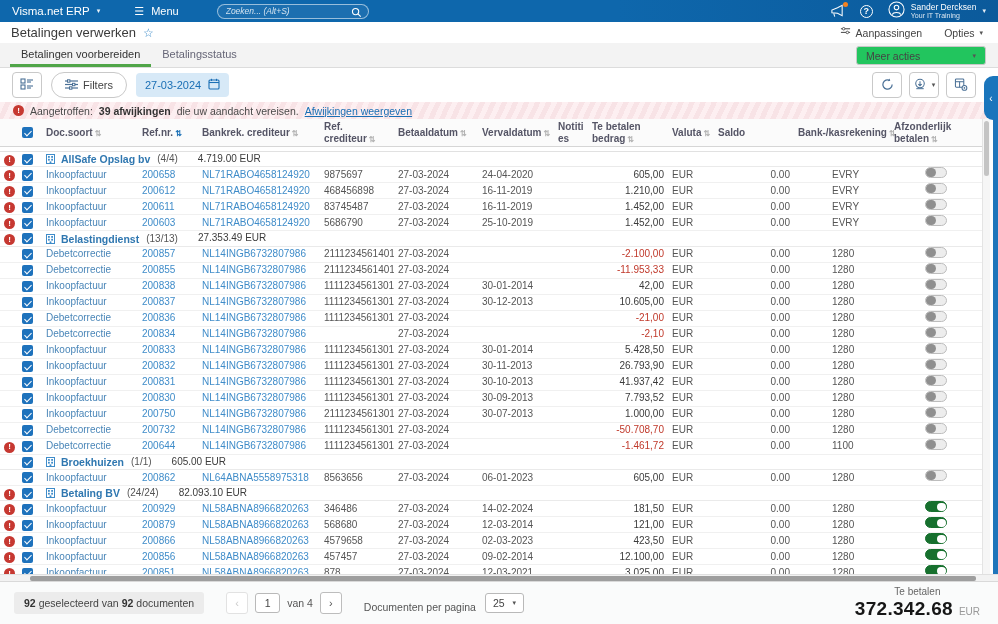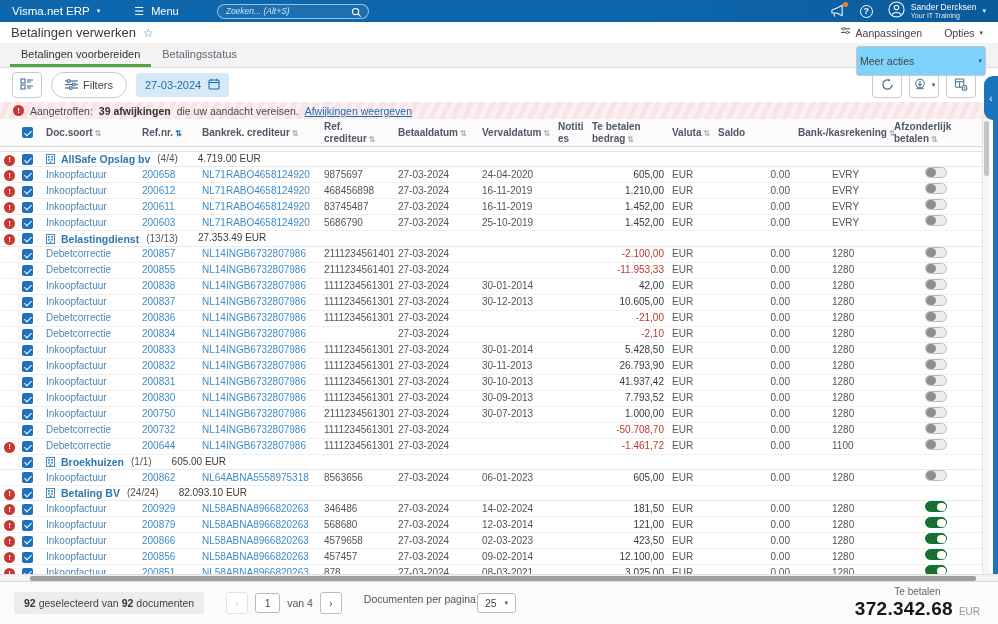--- a/index.html
+++ b/index.html
@@ -34,23 +34,23 @@
   .page-title { font-size:13px; color:#3a3a3a; }
   .star { color:#3f8cc9; font-size:12px; margin-left:7px; }
   .crumb-actions { margin-left:auto; display:flex; gap:22px; align-items:center; font-size:10.5px; color:#444; padding-right:4px; }
   .action { display:flex; gap:5px; align-items:center; cursor:pointer; }
   .chev-xs { font-size:7px; color:#555; }
 
   
   .tabs-row { height:25px; background:#f3f3f3; border-bottom:1px solid #dcdcdc; display:flex; padding:0 10px; position:relative; }
   .tab { display:flex; align-items:center; padding:0 11px; font-size:11px; color:#667; border-bottom:3px solid transparent; cursor:pointer; }
   .tab.active { color:#333; font-weight:normal; border-bottom-color:#50a548; }
-  .more-actions { position:absolute; right:12px; top:3px; height:30px; width:130px;
-                  display:flex; align-items:center; justify-content:space-between; padding:0 3px;
-                  background:#7dd3fc; border:1px solid #c8c8c8; border-radius:3px; font-size:10.5px; color:#444; cursor:pointer; }
+  .more-actions { position:absolute; right:12px; top:3px; height:19px; width:130px;
+                  display:flex; align-items:center; justify-content:space-between; padding:0 9px;
+                  background:#22c55e; border:1px solid #c8c8c8; border-radius:3px; font-size:10.5px; color:#444; cursor:pointer; }
 
   
   .toolbar { height:34px; display:flex; align-items:center; gap:9px; padding:0 12px; background:#fff; }
   .tbtn { height:26px; min-width:30px; border:1px solid #c9c9c9; border-radius:4px; background:#fff;
           display:flex; align-items:center; justify-content:center; gap:5px; color:#4a7096; cursor:pointer; font-size:11px; }
   .filters-btn { border-radius:14px; padding:0 13px; color:#444; }
   .date-chip { height:24px; background:#d7e9f7; border-radius:4px; padding:0 9px;
                display:flex; align-items:center; gap:7px; color:#1a6fb5; font-size:11px; cursor:pointer; }
   .toolbar-right { margin-left:auto; display:flex; gap:7px; padding-right:10px; }
 
@@ -104,21 +104,21 @@
   
   .footer { height:43px; background:#fafbfb; border-top:1px solid #d9d9d9; display:flex; align-items:center; padding:0 14px; gap:22px; }
   .sel-badge { background:#ececec; border-radius:3px; padding:5px 10px; font-size:10.5px; color:#444; display:flex; gap:3px; }
   .sel-badge b { color:#333; }
   .pager { display:flex; align-items:center; gap:7px; }
   .pbtn { width:22px; height:22px; border:1px solid #bdbdbd; border-radius:3px; background:#fff; display:flex;
           align-items:center; justify-content:center; color:#555; font-size:11px; cursor:pointer; }
   .pbtn.disabled { color:#ccc; border-color:#e2e2e2; }
   .pinput { width:25px; height:20px; border:1px solid #b9b9b9; border-radius:3px; text-align:center; font-size:10.5px; color:#444; font-family:inherit; }
   .pof { font-size:10.5px; color:#555; }
-  .perpage { display:flex; align-items:flex-start; gap:1px; font-size:10.5px; color:#555; }
+  .perpage { display:flex; align-items:flex-end; gap:9px; font-size:10.5px; color:#555; }
   .pselect { height:20px; border:1px solid #b9b9b9; border-radius:3px; background:#fff; padding:0 7px;
              display:flex; align-items:center; gap:8px; font-size:10.5px; color:#444; cursor:pointer; }
   .foot-right { margin-left:auto; display:flex; align-items:center; gap:34px; padding-right:4px; }
   .total-block { text-align:center; }
   .total-label { font-size:10px; color:#666; margin-bottom:1px; }
   .total-amount { font-size:19px; font-weight:bold; color:#161616; letter-spacing:.3px; }
   .total-cur { font-size:10px; color:#999; margin-left:6px; font-weight:normal; }
   .confirm-block { display:flex; flex-direction:column; align-items:center; gap:4px; }
   .notice { font-size:8.5px; color:#888; }
   .confirm-btn { padding:5px 28px; font-size:11px; color:#9a9a9a; background:#fdfdfd; border:1px solid #cfcfcf; border-radius:3px; cursor:pointer; font-family:inherit; }
@@ -732,21 +732,21 @@
             <td class="c-tog"><span class="toggle on"><span class="knob"></span></span></td>
           </tr>
           <tr class="drow">
             <td><span class="alert-ic">!</span></td>
             <td><span class="cb"></span></td>
             <td class="c-doc">Inkoopfactuur</td>
             <td class="c-link">200851</td>
             <td class="c-link">NL58ABNA8966820263</td>
             <td>878</td>
             <td>27-03-2024</td>
-            <td>08-03-2021</td>
+            <td>12-03-2021</td>
             <td></td>
             <td class="c-amt">3.025,00</td>
             <td>EUR</td>
             <td class="c-saldo">0.00</td>
             <td class="c-acct">1280</td>
             <td class="c-tog"><span class="toggle on"><span class="knob"></span></span></td>
           </tr>
         </tbody>
     </table>
     <div class="vscroll">

